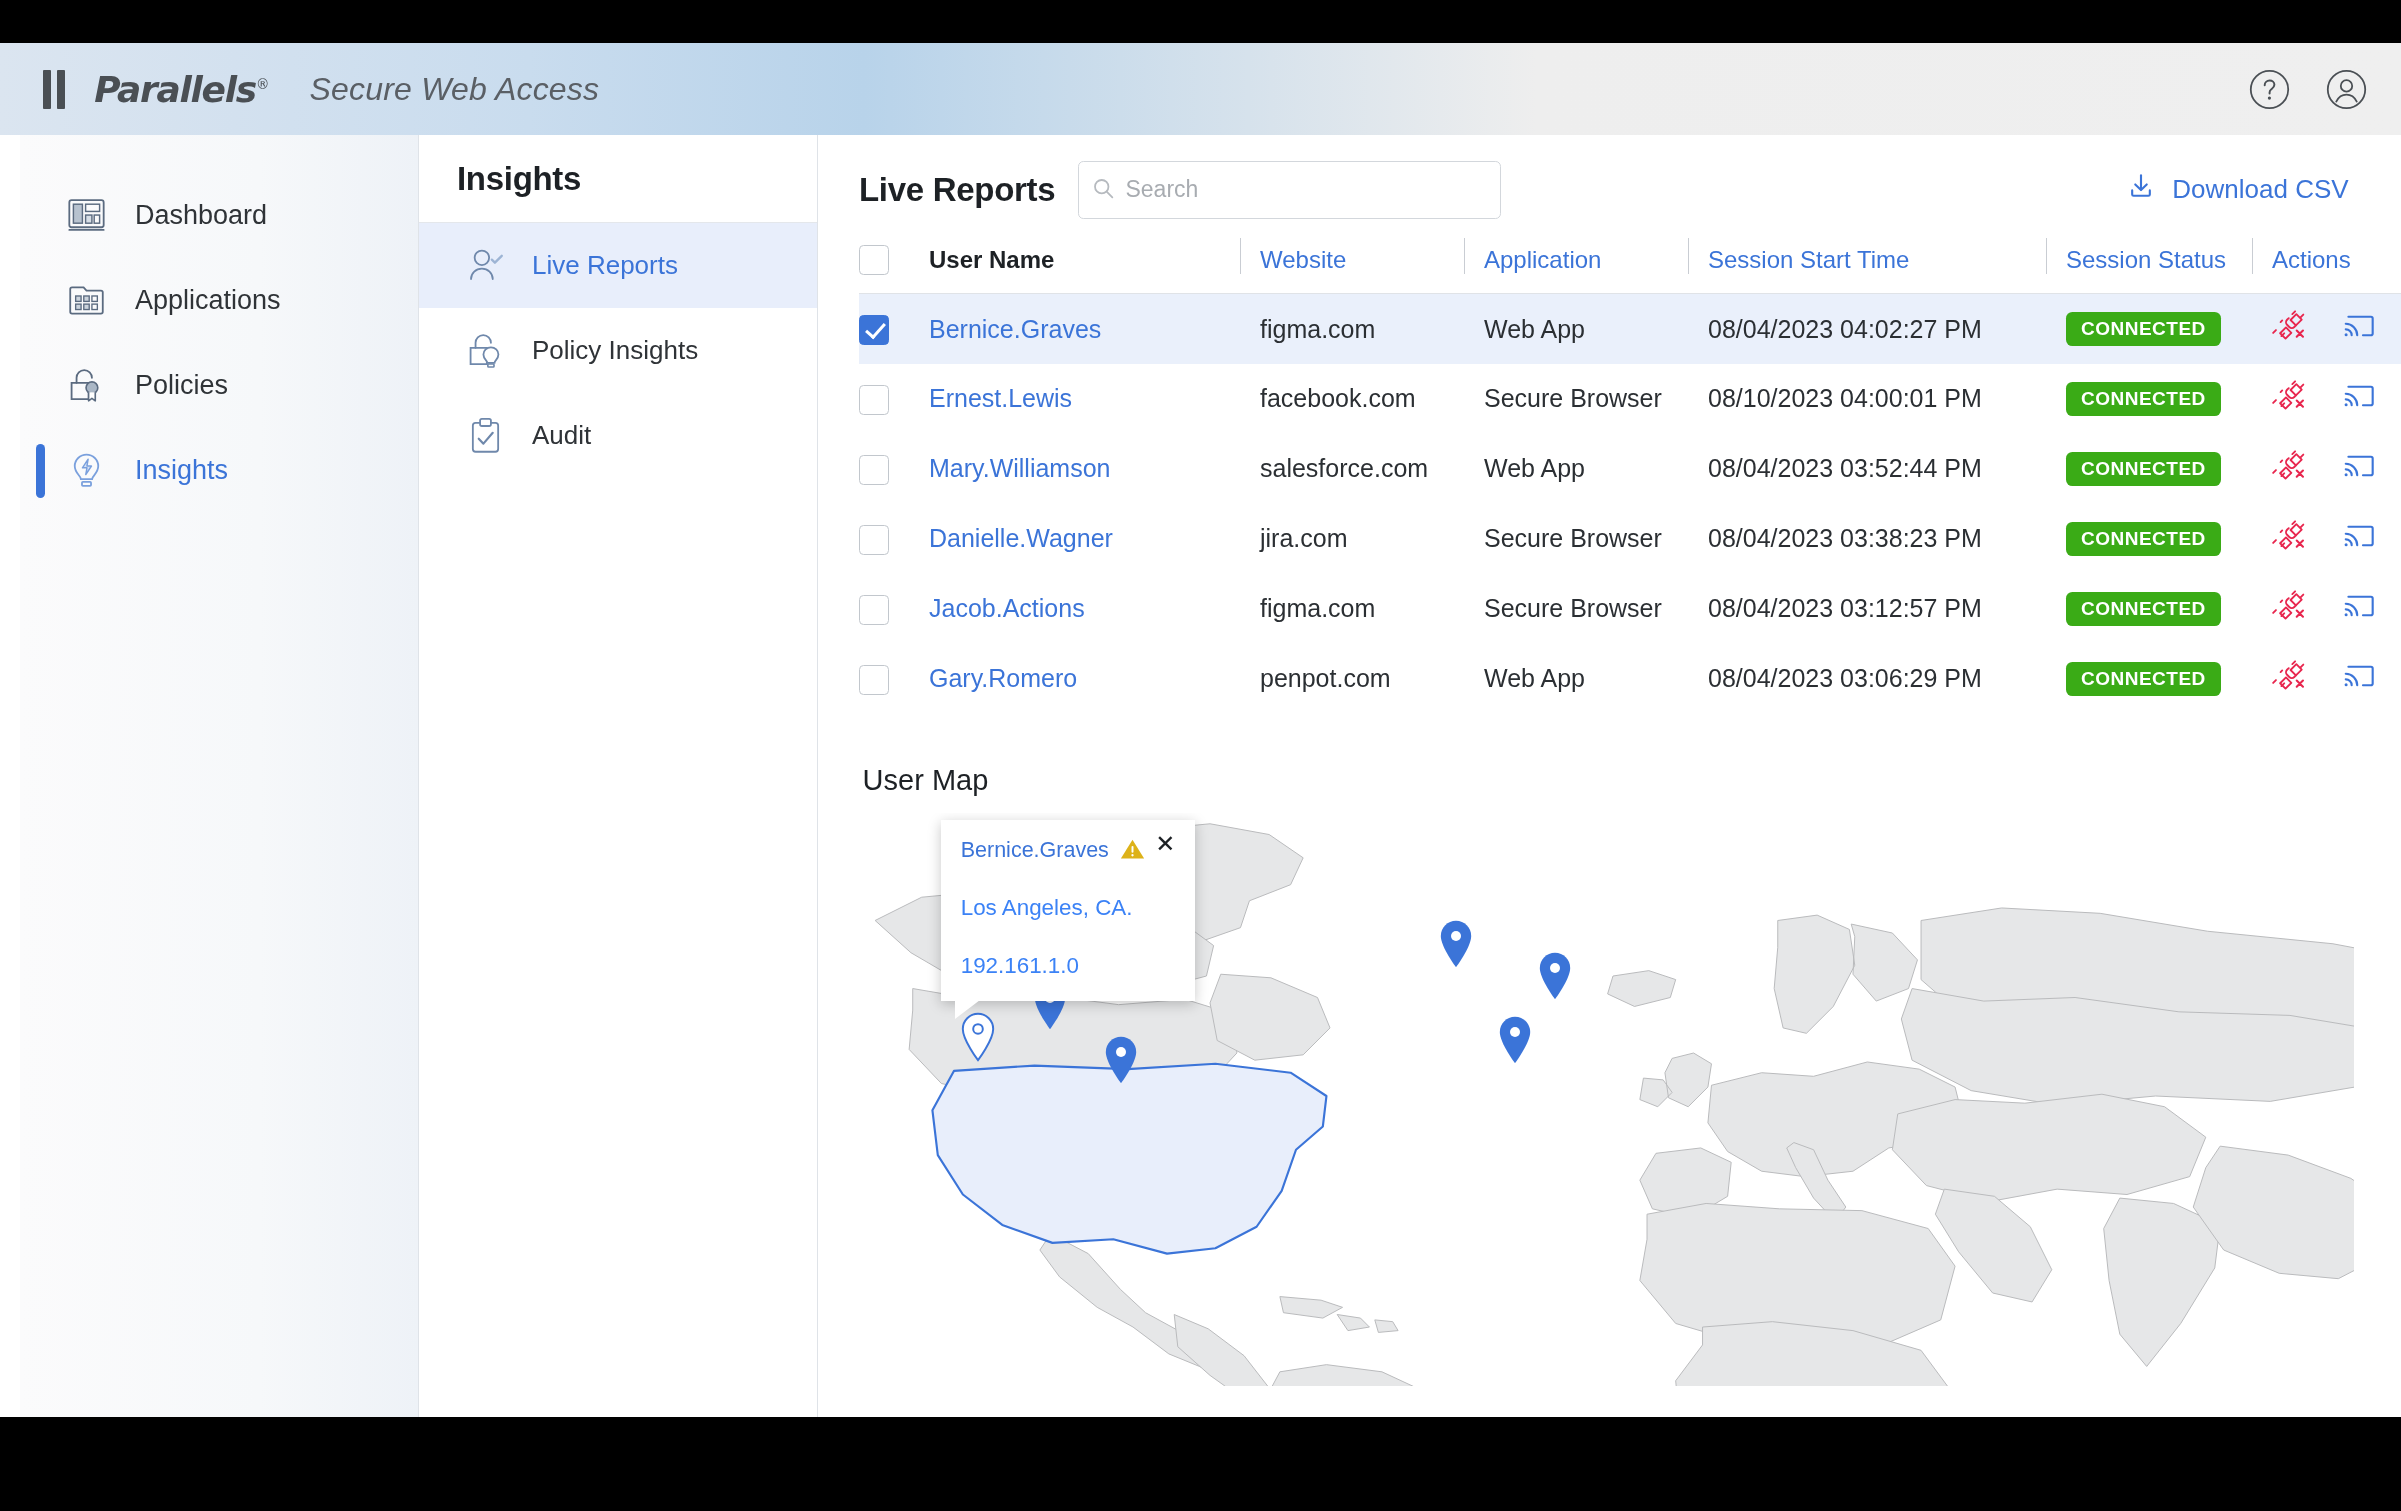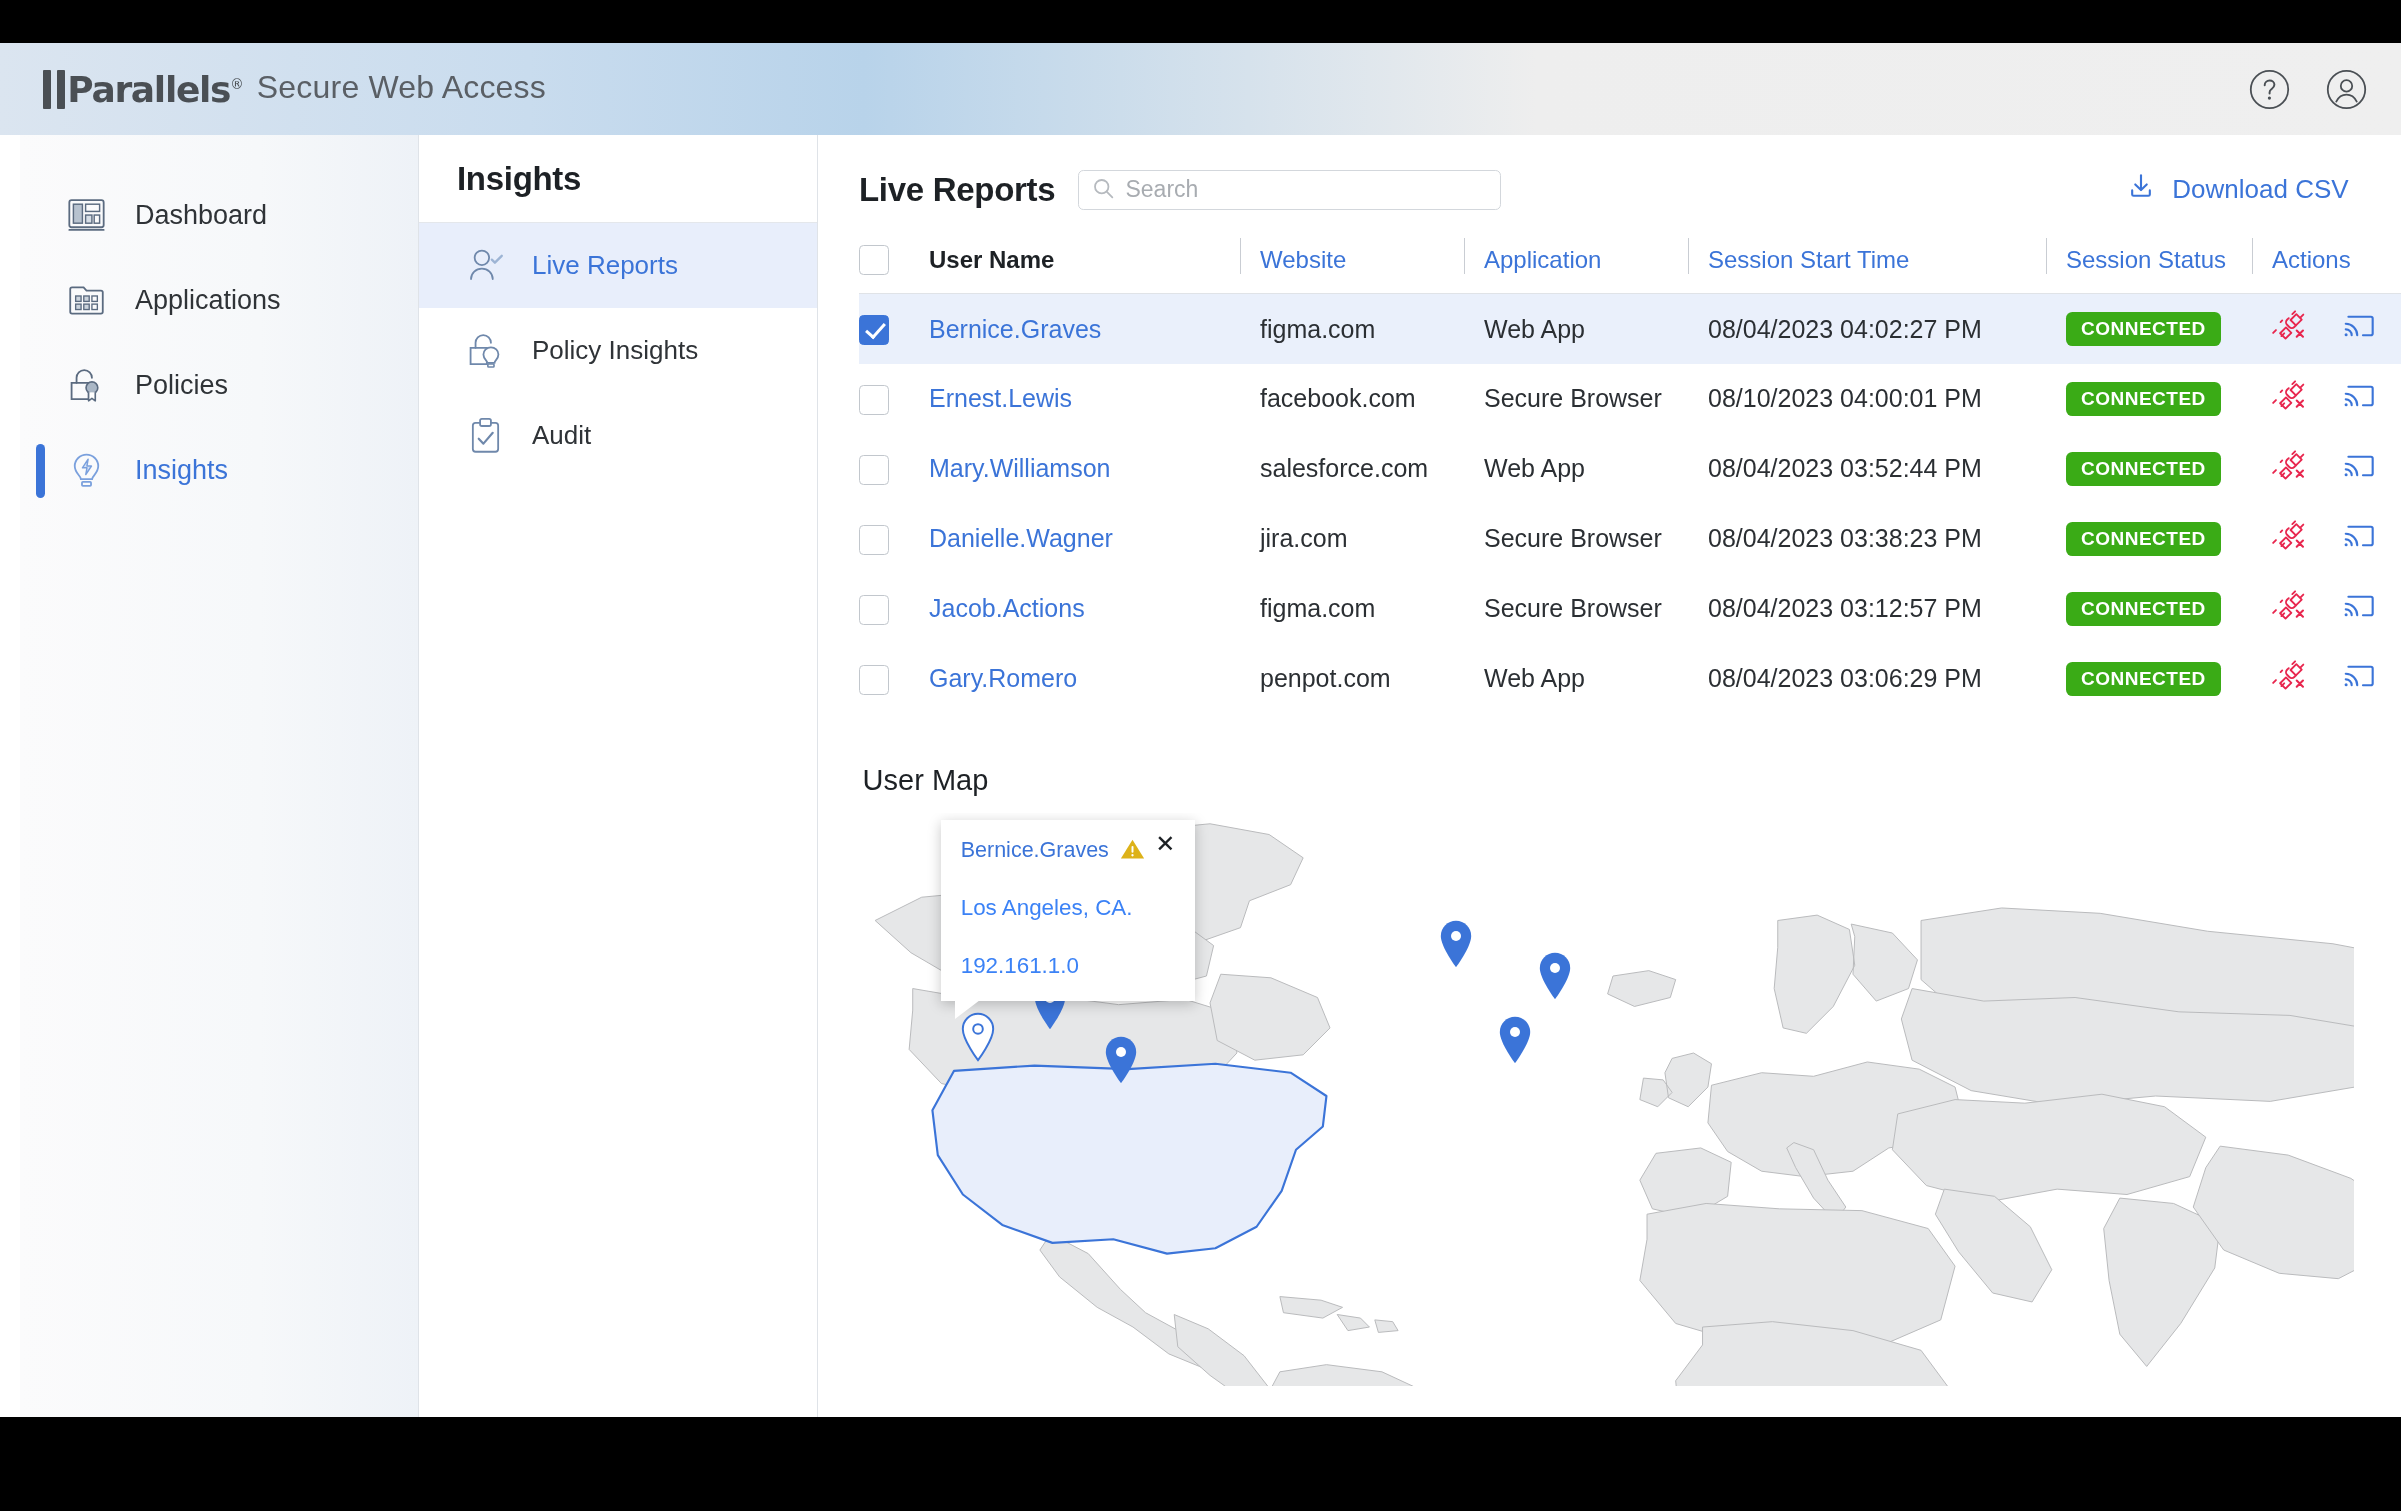--- a/index.html
+++ b/index.html
@@ -22,21 +22,21 @@
   
   .topbar {
     height: 92px;
     flex: 0 0 92px;
     background: linear-gradient(to right, #dbe5f0 0%, #c9dcee 22%, #b8d3ea 36%, #d6e2ec 52%, #eeeeee 64%, #efefef 100%);
     display: flex;
     align-items: center;
     padding: 0 34px 0 43px;
     position: relative;
   }
-  .brand { display: flex; gap: 2px; }
+  .brand { display: flex; align-items: center; gap: 29px; font-style: italic; }
   .logo-bars { display: flex; gap: 6.3px; align-items: center; }
   .logo-bars i { display: block; width: 8px; height: 39px; background: #4a4f54; border-radius: 0.9px; }
   .logo-word {
     font-family: "DejaVu Sans", sans-serif;
     font-weight: 700; font-size: 36px; color: #4a4f54;
     letter-spacing: -1.3px;
   }
   .logo-word sup { font-size: 13.4px; vertical-align: super; font-weight: 400; }
   .app-title {
     font-size: 32px; color: #5a5f65; font-weight: 400;
@@ -88,21 +88,21 @@
   .sub-item.active { background: #e8eefb; }
   .sub-item .sub-ico { width: 47px; height: 47px; flex: 0 0 47px; margin-right: 23px; }
   .sub-item .sub-lbl { font-size: 26px; color: #2f3337; }
   .sub-item.active .sub-lbl { color: #3b74d8; }
 
   
   .main { flex: 1 1 auto; background: #fff; padding: 0 47px 0 41px; min-width: 0; position: relative; }
   .main-head { display: flex; align-items: center; height: 90px; padding-top: 19.7px; }
   .main-head h1 { font-size: 33px; font-weight: 700; color: #1d2125; letter-spacing: -0.3px; }
   .search-wrap {
-    margin-left: 23px; width: 423px; height: 40px;
+    margin-left: 23px; width: 423px; height: 58px;
     border: 0.9px solid #d3d7dc; border-radius: 5.4px;
     display: flex; align-items: center; padding: 0 12.5px; gap: 10.7px; background: #fff;
   }
   .search-wrap input {
     border: 0; outline: 0; font-size: 23px; color: #55595e;
     font-family: "Liberation Sans", sans-serif; width: 100%; background: transparent;
   }
   .search-wrap input::placeholder { color: #a8acb1; }
   .dl-csv { margin-left: auto; display: flex; align-items: center; gap: 16px; cursor: pointer; padding-right: 5.4px; }
   .dl-csv span { font-size: 26px; color: #3b74d8; }

